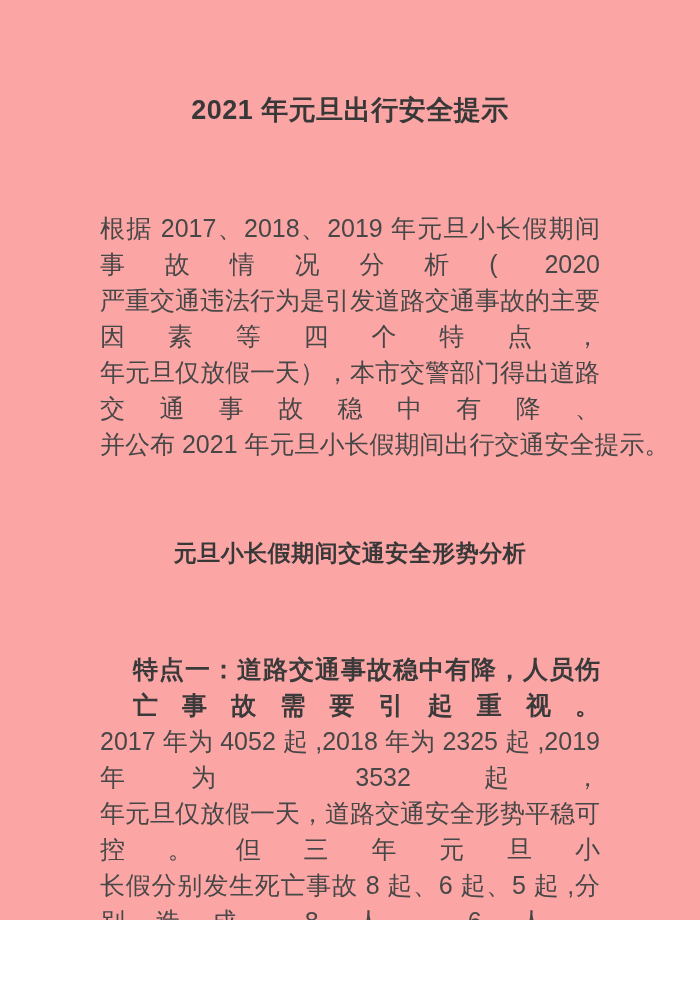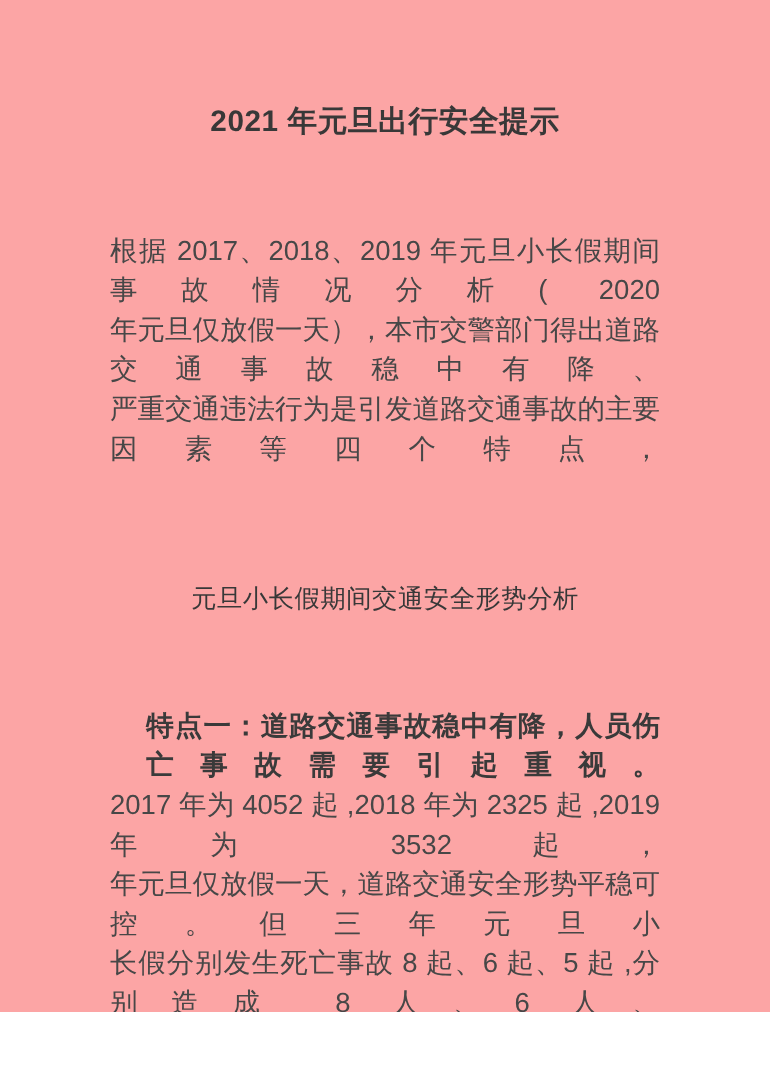--- a/index.html
+++ b/index.html
@@ -38,24 +38,24 @@
   .line.justified {
     white-space: normal;
     text-align: justify;
     text-align-last: justify;
     text-justify: inter-character;
   }
   .intro-para {
     margin-top: 82px;
   }
   .section-heading {
-    margin-top: 102px;
+    margin-top: 75px;
     font-size: 23px;
     line-height: 32px;
-    font-weight: normal;
+    font-weight: bold;
     text-align: center;
     color: #383838;
     letter-spacing: 0.5px;
   }
   .feature-one-para {
     margin-top: 82px;
   }
   .bold-lead {
     font-weight: bold;
     color: #3a3a3a;
@@ -65,22 +65,23 @@
 </head>
 <body>
 
 <div class="page">
   <div class="content">
 
     <div class="doc-title">2021 年元旦出行安全提示</div>
 
     <div class="para intro-para">
       <div class="line justified">根据 2017、2018、2019 年元旦小长假期间事故情况分析( 2020</div>
+      <div class="line justified">严重交通违法行为是引发道路交通事故的主要因素等四个特点，</div>
       <div class="line justified">年元旦仅放假一天），本市交警部门得出道路交通事故稳中有降、</div>
-      <div class="line justified">严重交通违法行为是引发道路交通事故的主要因素等四个特点，</div>
+      <div class="line">并公布 2021 年元旦小长假期间出行交通安全提示。</div>
     </div>
 
     <div class="section-heading">元旦小长假期间交通安全形势分析</div>
 
     <div class="para feature-one-para">
       <div class="line justified bold-lead">特点一：道路交通事故稳中有降，人员伤亡事故需要引起重视。</div>
       <div class="line justified">2017 年为 4052 起 ,2018 年为 2325 起 ,2019 年为 3532 起，</div>
       <div class="line justified">年元旦仅放假一天，道路交通安全形势平稳可控。但三年元旦小</div>
       <div class="line justified">长假分别发生死亡事故 8 起、6 起、5 起 ,分别造成 8 人、6 人、</div>
 

